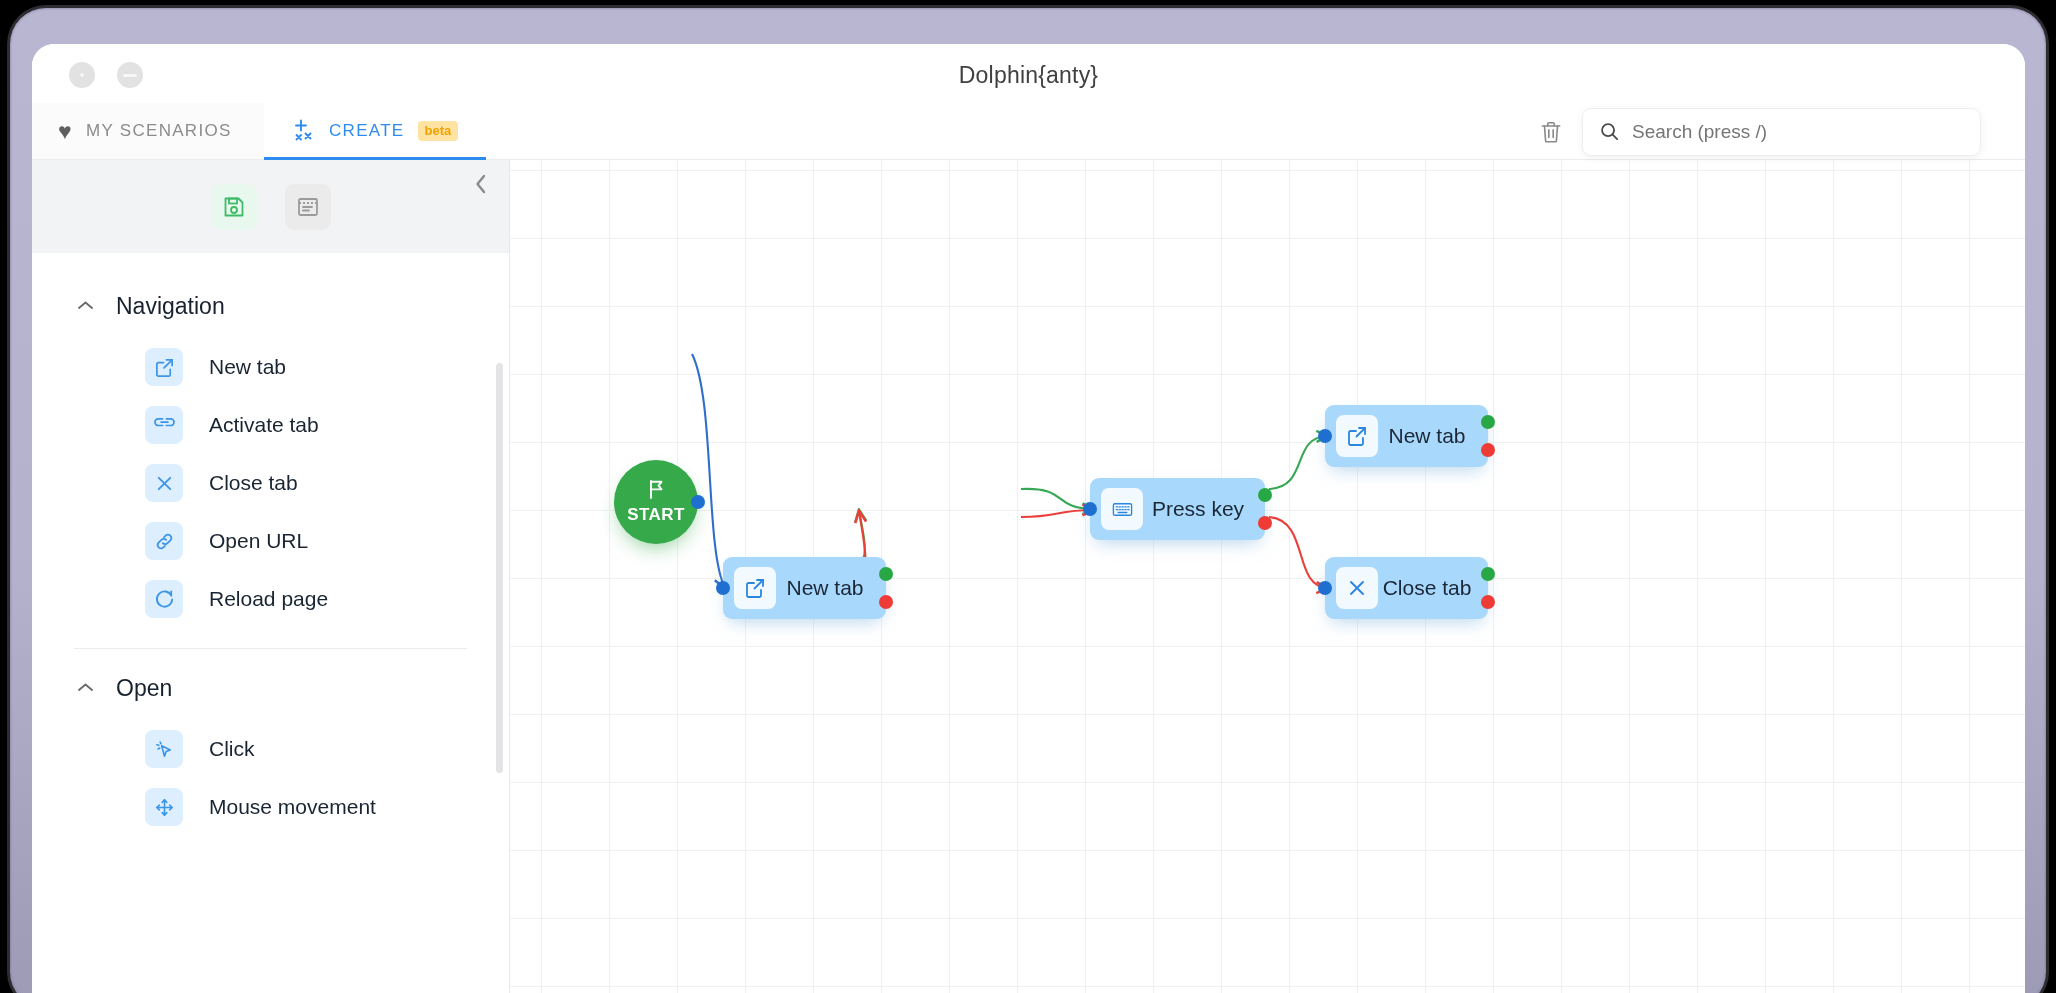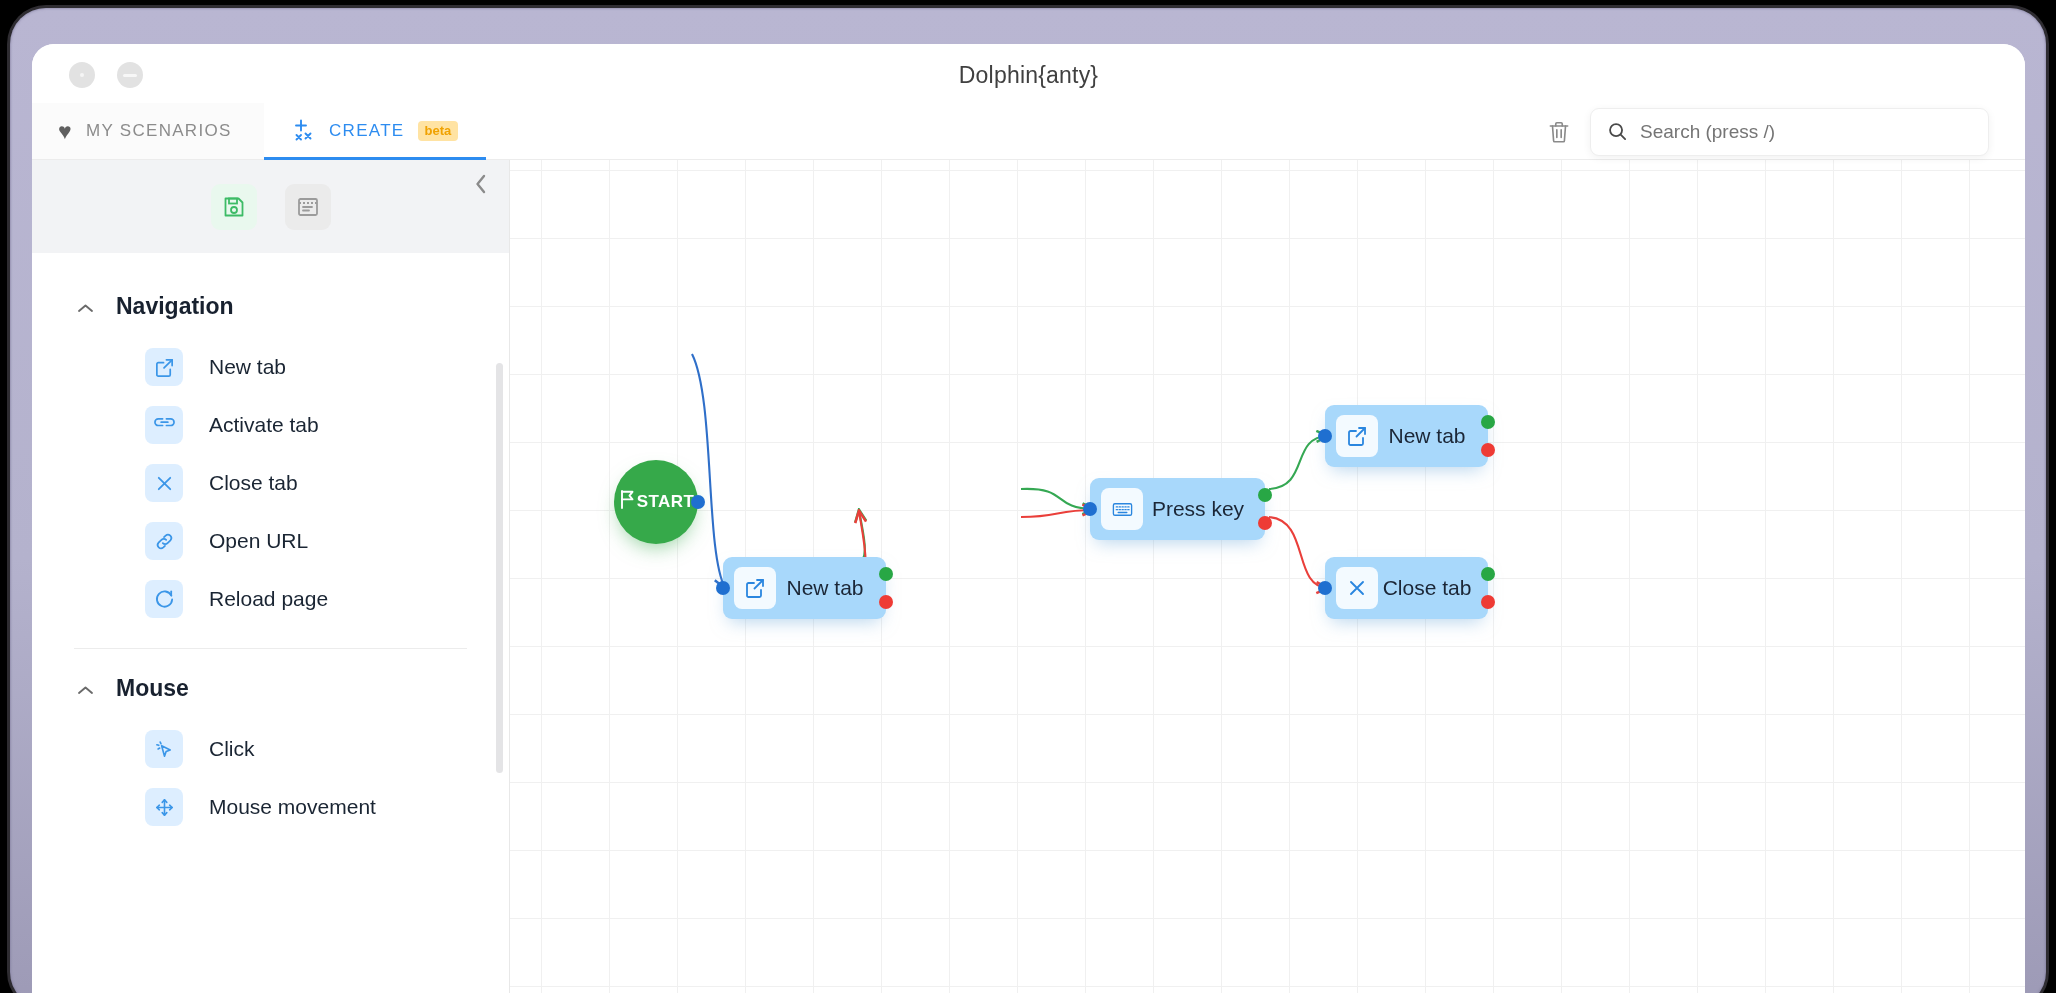--- a/index.html
+++ b/index.html
@@ -130,23 +130,23 @@
     font-family: "Liberation Sans", sans-serif;
   }
 
   #sidebar-scroll {
     flex: 1;
     overflow: hidden;
     position: relative;
     padding-top: 14px;
   }
   .section-head {
-    display: flex; align-items: flex-end; gap: 22px;
+    display: flex; align-items: center; gap: 22px;
     padding: 26px 0 18px 45px;
-    font-size: 23px; font-weight: 700; color: #18212f;
+    font-size: 23px; font-weight: 400; color: #18212f;
     cursor: pointer;
   }
   .caret { color:#6a6a6a; font-size:17px; transform: translateY(-1px); }
   .divider { height:1px; background:#ececec; margin: 20px 42px 0 42px; }
 
   .act-item {
     display: flex; align-items: center; gap: 26px;
     padding: 10px 0 10px 113px;
     cursor: pointer;
   }
@@ -206,32 +206,32 @@
   }
   .port.in    { background:#1f6fd0; left:-7px; top:24px; }
   .port.ok    { background:#28a745; right:-7px; top:10px; }
   .port.fail  { background:#ee3b35; right:-7px; top:38px; }
 
   #start-node {
     position: absolute;
     width: 84px; height: 84px; border-radius: 50%;
     background: #36a94a;
     box-shadow: 0 9px 20px -6px rgba(60,170,80,.55);
-    display: flex; flex-direction: row;
+    display: flex; flex-direction: column;
     align-items: center; justify-content: center;
     color: #ffffff; cursor: pointer;
   }
   #start-node .flag { font-size: 21px; line-height: 1; margin-bottom:3px; }
   #start-node .slabel { font-size: 17px; font-weight: 700; letter-spacing:.4px; }
   #start-node .port.out { background:#1f6fd0; right:-7px; top:35px; width:14px;height:14px;border-radius:50%;position:absolute; }
 
   
   #canvas-topbar {
     position: absolute;
-    left: 478px; right: 8px; top: 0;
+    left: 478px; right: 16px; top: 0;
     height: 57px;
     display: flex; align-items: center; justify-content: flex-end;
     gap: 18px; padding-right: 28px;
     background: transparent;
     pointer-events: none;
   }
 </style>
 </head>
 <body>
 
@@ -351,21 +351,21 @@
         </div>
 
         <div class="divider"></div>
 
         <div class="section-head">
           <span class="caret">
             <svg width="17" height="11" viewBox="0 0 17 11" fill="none" stroke="#6a6a6a" stroke-width="1.9" stroke-linecap="round" stroke-linejoin="round">
                   <path d="M2 8 L8.5 2.5 L15 8"></path>
                 </svg>
           </span>
-          <span>Mouse</span>
+          <span>Open</span>
         </div>
 
         <div class="act-item">
           <span class="act-icon">
             <svg width="21" height="21" viewBox="0 0 22 22" fill="none" stroke="#3b96e8" stroke-width="1.7" stroke-linecap="round" stroke-linejoin="round">
               <path d="M8 7 L17 11.5 L12.7 13.2 L11 18 Z"></path>
               <path d="M6.5 3.2 L7.3 5 M3 6 L5 6.6 M4.3 10.5 L6 9.5"></path>
             </svg>
           </span>
           <span class="act-label">Click</span>

